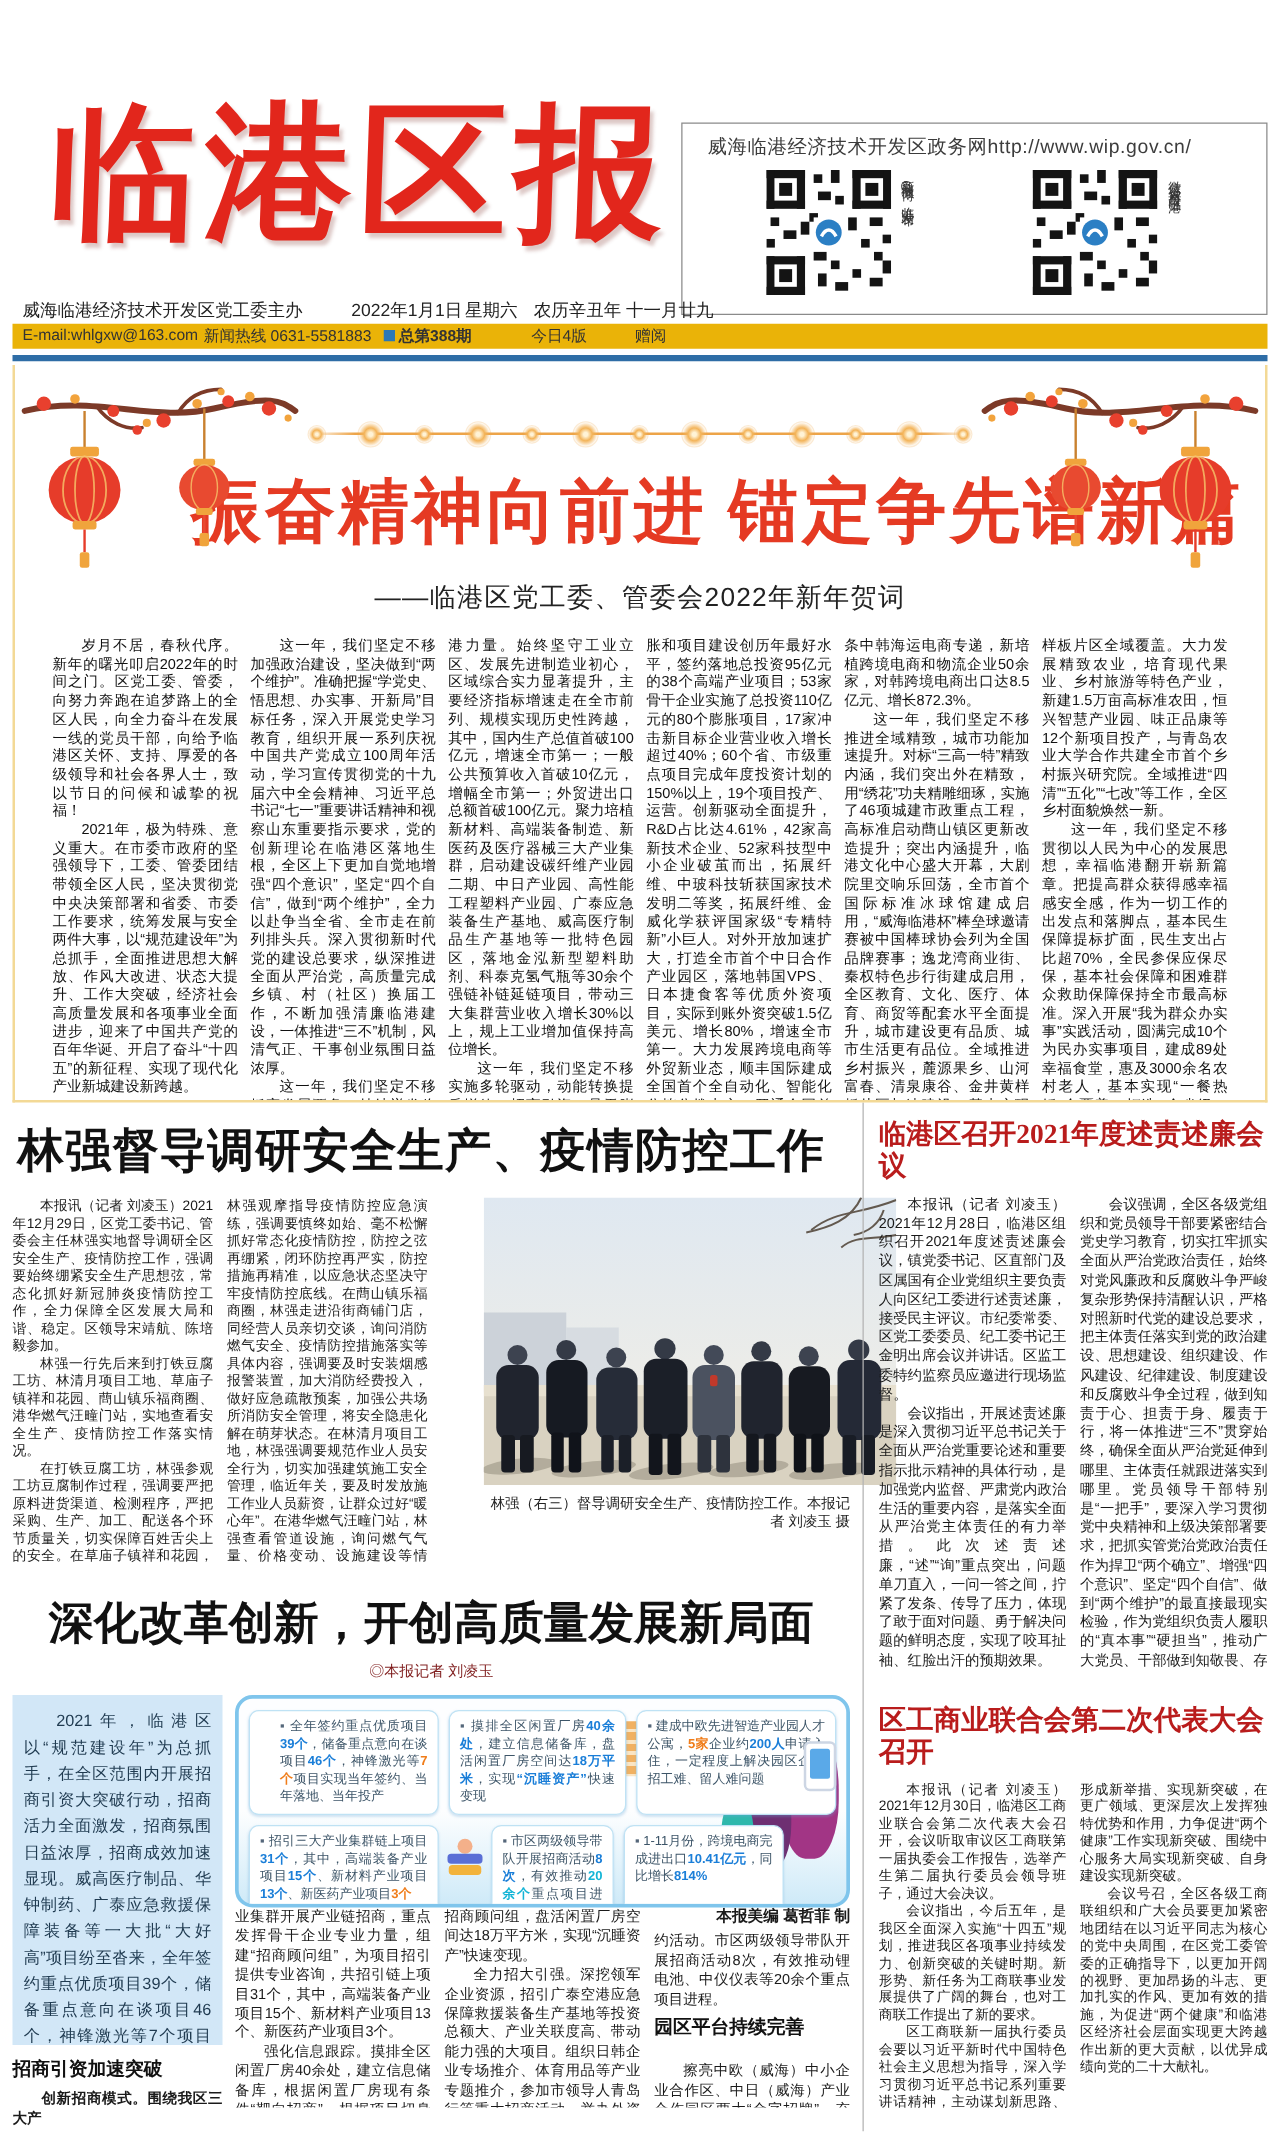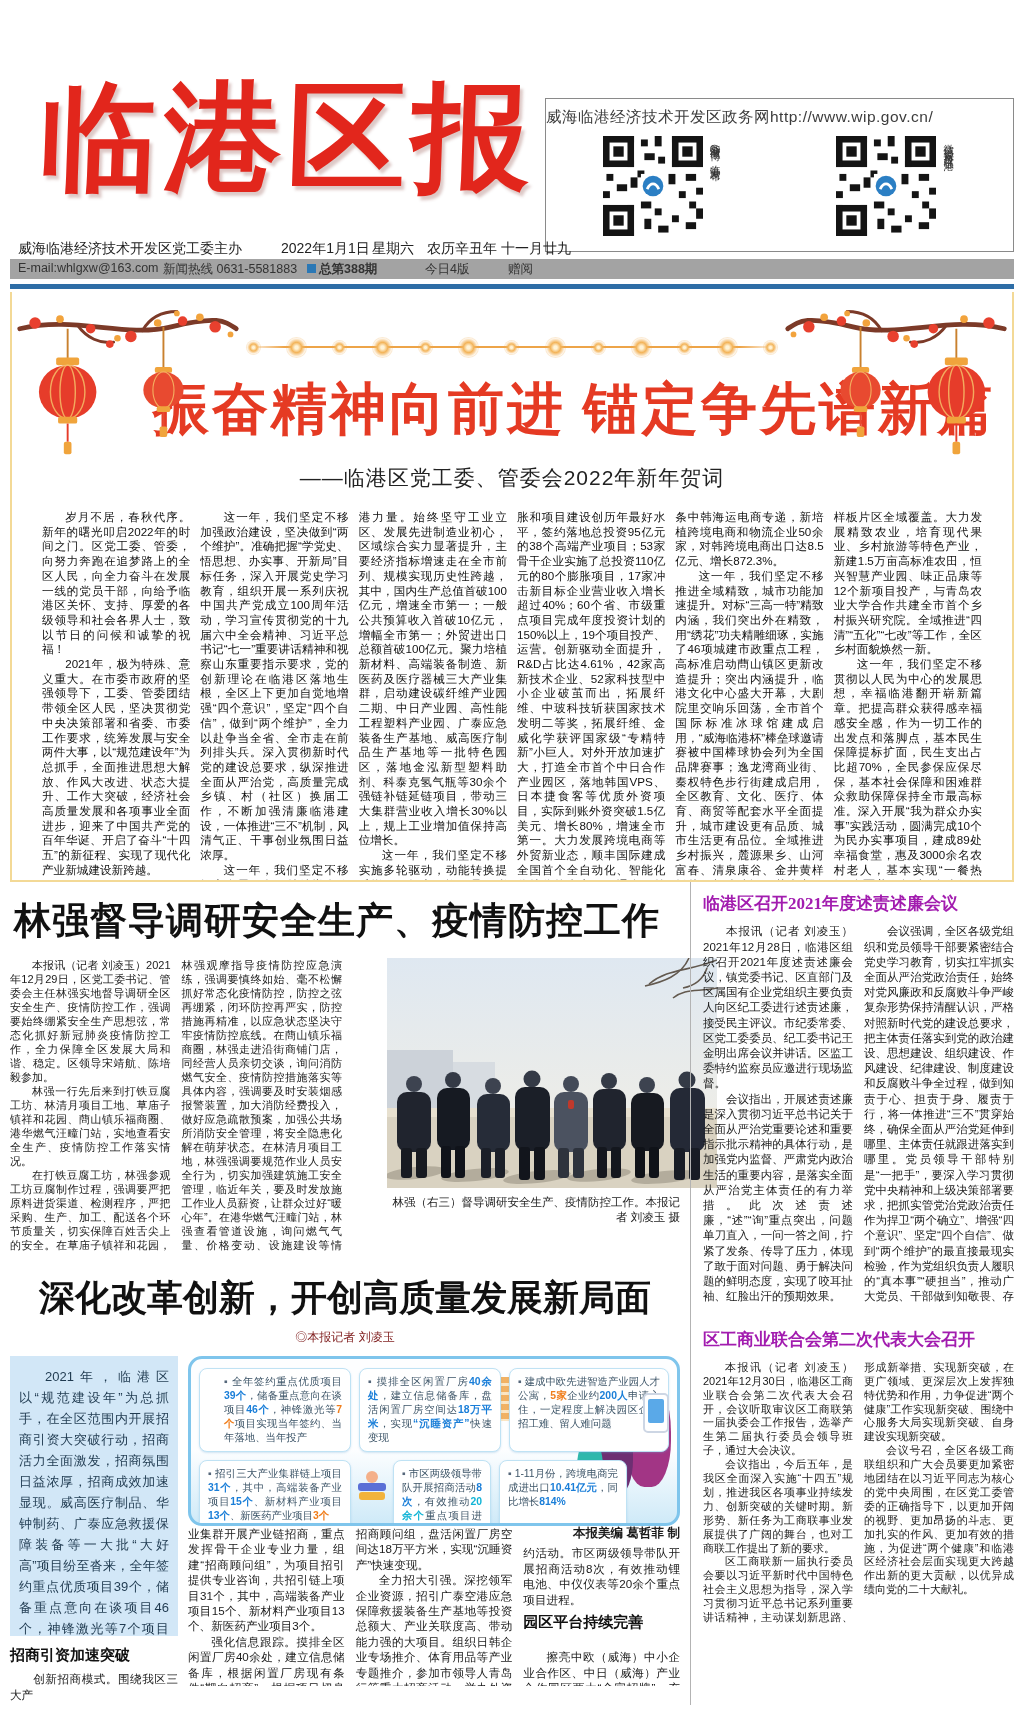--- a/index.html
+++ b/index.html
@@ -3,33 +3,33 @@
 <meta charset="utf-8">
 <style>
   * { margin:0; padding:0; box-sizing:border-box; }
   html,body { background:#e9e9e9; }
   body { font-family:"Liberation Sans", sans-serif; }
   .page { position:relative; width:1024px; height:1713px; margin:0 auto; background:#fff; overflow:hidden; color:#1a1a1a; }
 
   
   .hdr { position:relative; height:292px; }
   .mh-title { position:absolute; left:40px; top:66px; font-family:"DejaVu Serif", serif; font-weight:bold; font-size:118px; line-height:1.2; color:#e2261c; letter-spacing:6px; text-shadow:3px 4px 3px rgba(120,40,30,.25); transform:skewX(-2deg); }
-  .gov-box { position:absolute; left:545px; top:98px; width:469px; height:154px; border:1px solid #8a8a8a; padding:8px 0 4px; }
+  .gov-box { position:absolute; left:545px; top:98px; width:469px; height:154px; border:1px solid #8a8a8a; padding:8px 20px 4px; }
   .gov-title { font-size:15.5px; color:#3c3c3c; letter-spacing:.5px; white-space:nowrap; }
   .qr-row { display:flex; justify-content:space-around; margin-top:8px; }
   .qr-item { display:flex; gap:6px; }
   .qr { width:100px; height:100px; }
   .qr-label { writing-mode:vertical-rl; font-size:10.5px; letter-spacing:2px; color:#333; }
   .pub-line { position:absolute; top:240px; left:0; right:0; height:18px; font-size:14px; color:#222; }
   .pub-line span { position:absolute; white-space:nowrap; }
   .pub-name { left:18px; }
   .pub-date { left:281px; }
   .pub-week { left:372px; }
   .pub-lunar { left:427px; }
-  .contact-strip { position:absolute; top:259px; left:10px; right:10px; height:20px; background:#a3a3a3; font-size:12.5px; color:#333; }
+  .contact-strip { position:absolute; top:259px; left:10px; right:10px; height:20px; background:#eab308; font-size:12.5px; color:#333; }
   .contact-strip span { position:absolute; top:2px; white-space:nowrap; }
   .cs-email { left:8px; }
   .cs-hot { left:153px; }
   .cs-issue { left:297px; }
   .cs-pages { left:415px; }
   .cs-gift { left:498px; }
   .bsq { display:inline-block; width:9px; height:9px; background:#2b78b5; margin-right:3px; }
   .blue-rule { position:absolute; top:284px; left:10px; right:10px; height:5px; background:#2e6da6; }
 
   
@@ -55,37 +55,37 @@
   .a2-hl { margin:14px 0 12px 4px; font-size:37px; font-weight:bold; letter-spacing:1px; color:#111; white-space:nowrap; font-family:"Liberation Serif", serif; }
   .a2-row { display:flex; gap:8px; }
   .a2-text { width:332px; height:302px; overflow:hidden; column-count:2; column-gap:11px; column-fill:auto; font-size:11px; line-height:14px; text-align:justify; }
   .a2-text p { text-indent:2em; }
   .photo-block { width:330px;padding-left:37px; }
   .photo { width:330px; height:230px; display:block; }
   .photo-cap { margin-top:7px; font-size:11.5px; text-align:right; color:#222; }
 
   
   .rail-art { padding-top:12px; }
-  .rail-hl { font-size:17px; font-weight:bold; line-height:1.2; color:#a21caf; margin-bottom:10px; font-family:"Liberation Serif", serif; }
+  .rail-hl { font-size:22px; font-weight:bold; line-height:1.2; color:#b91c1c; margin-bottom:10px; font-family:"Liberation Serif", serif; }
   .rail-body { overflow:hidden; column-gap:11px; column-count:2; column-fill:auto; text-align:justify; }
   .rb-a3 { height:394px; font-size:11.5px; line-height:15.2px; }
   .rb-a5 { height:268px; font-size:11px; line-height:13.9px; }
   .rail-body p { text-indent:2em; }
 
   
   .a4 { margin-top:14px; }
   .a4-hl { text-align:center; font-size:36px; font-weight:bold; color:#111; font-family:"Liberation Serif", serif; white-space:nowrap; }
   .a4-by { text-align:center; font-size:12px; color:#7f1d1d; margin:6px 0 10px; }
   .a4-row { display:flex; gap:10px; }
   .a4-left { width:168px; }
   .bluebox { background:#d2e7f7; padding:10px 9px; height:280px; overflow:hidden; font-size:13px; line-height:21px; color:#1f3a50; text-align:justify; font-weight:500; }
   .bluebox p { text-indent:2em; }
   .subhead { font-size:15px; font-weight:bold; color:#111; margin:10px 0 6px; }
   .cont-para { font-size:11.6px; line-height:16px; text-align:justify; height:34px; overflow:hidden; }
-  .cont-para p { text-indent:2em; }
+  .cont-para p { text-indent:2em;font-weight:bold; }
   .a4-right { flex:1; }
 
   .infographic { position:relative; height:170px; border:3px solid #7fc5ec; border-radius:14px; background:linear-gradient(180deg,#fdfeff 55%, #cfeaf8); padding:9px 8px; overflow:hidden; }
   .ig-row { display:flex; gap:8px; margin-bottom:8px; position:relative; z-index:2; }
   .card { background:#fff; border:1px solid #bfe2f4; border-radius:8px; padding:6px 8px; font-size:10.4px; line-height:14px; color:#3d5568; box-shadow:0 1px 2px rgba(110,170,215,.3); text-align:justify; }
   .card::before { content:"▪ "; color:#55677a; }
   .c1 { width:152px;padding-left:24px; } .c2 { width:142px; } .c3 { flex:1; }
   .c4 { width:152px; } .c5 { width:98px; } .c6 { width:128px; }
   .hl-blue { color:#1a7ed8; font-weight:bold; }
   .hl-orange { color:#f07d1a; font-weight:bold; }

